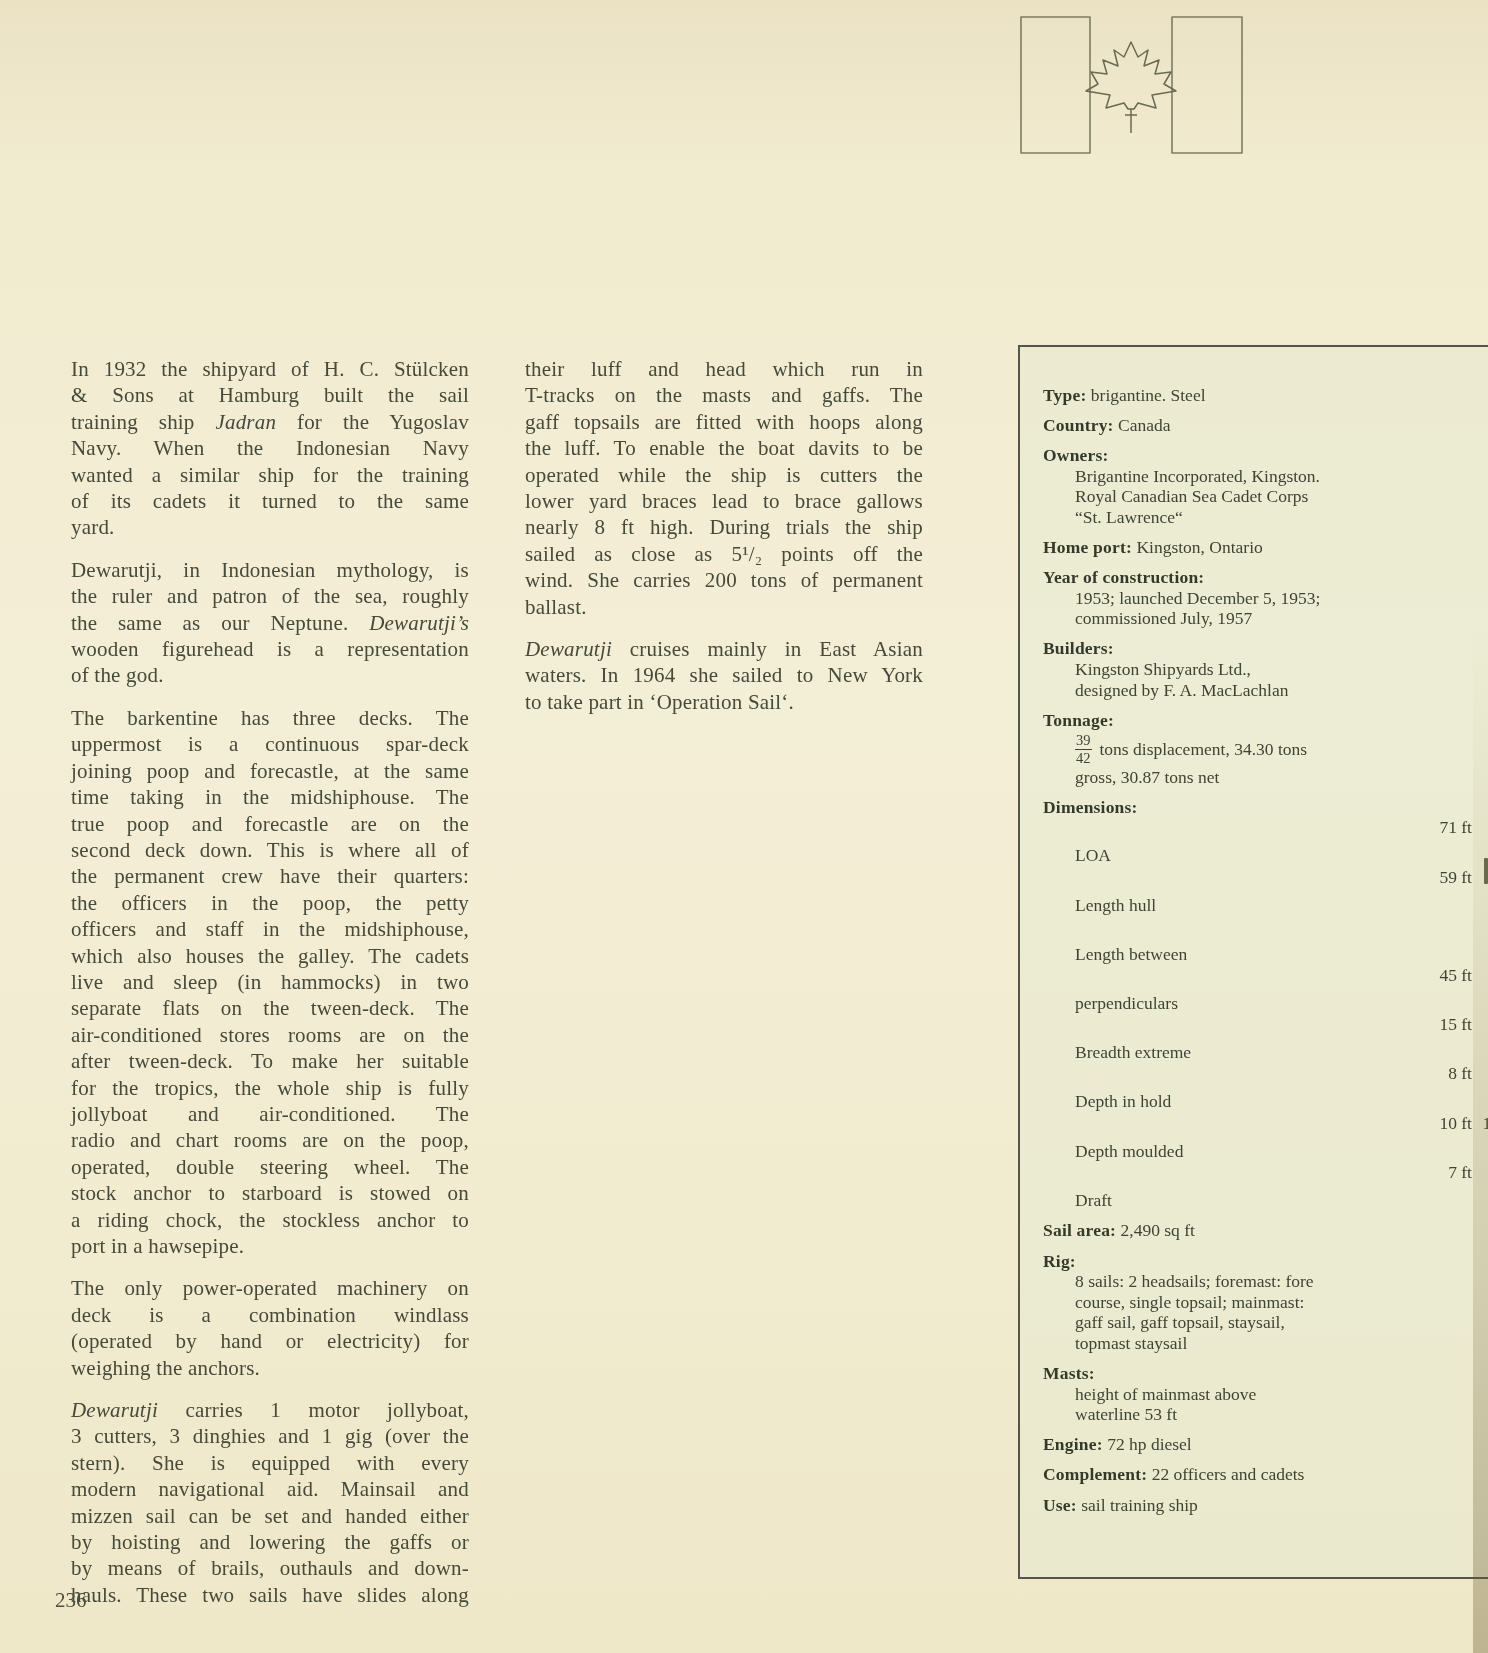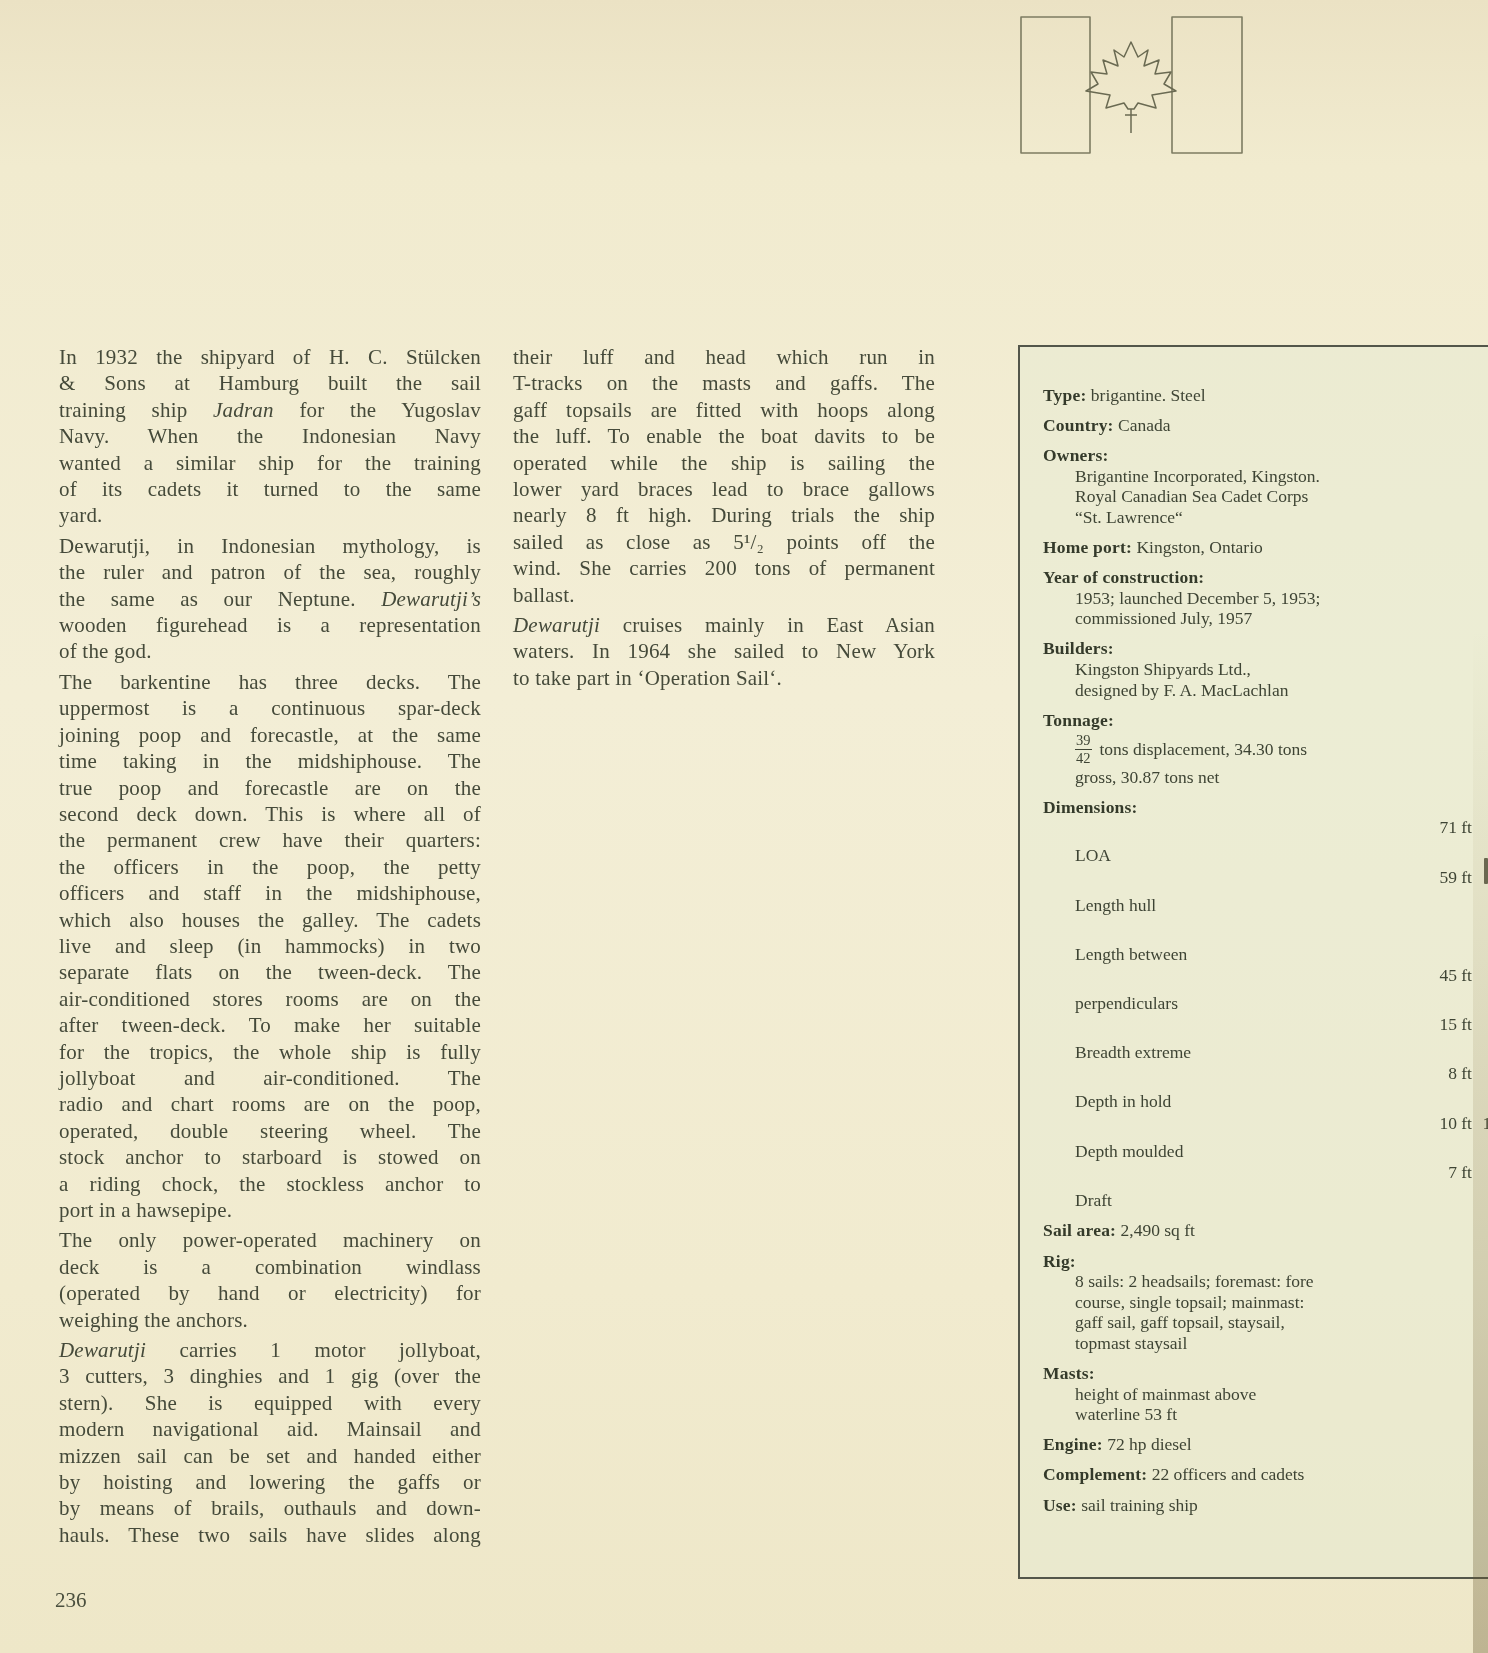--- a/index.html
+++ b/index.html
@@ -4,21 +4,21 @@
 <style>
   html,body{margin:0;padding:0;}
   body{font-family:"Liberation Serif","DejaVu Serif",serif;}
   .page{position:relative;width:1488px;height:1653px;overflow:hidden;
         background:linear-gradient(180deg,#ebe2c4 0%,#f1ebcf 10%,#f3eed6 42%,#f1ebcf 78%,#eee7c8 100%);
         color:#454a3a;}
   
   .col{position:absolute;top:340px;width:430px;font-size:21px;letter-spacing:0.2px;}
   .col-left{left:55px;}
   .col-mid{left:509px;}
-  .para{margin:4px;}
+  .para{margin:16px;}
   .line{line-height:26.4px;text-align:justify;text-align-last:justify;white-space:normal;}
   .line.end{text-align-last:left;}
   
   .pagenum{position:absolute;left:55px;top:1588px;font-size:21px;color:#4a4f3e;}
   
   .flag{position:absolute;left:1015px;top:12px;}
   
   .specbox{position:absolute;left:1018px;top:345px;width:528px;height:1234px;
            border:2px solid #53564a;background:rgba(229,236,211,0.45);
            box-sizing:border-box;padding:38px 26px 0 23px;
@@ -114,21 +114,21 @@
         <div class="line">by means of brails, outhauls and down-</div>
         <div class="line">hauls. These two sails have slides along</div>
       </div>
     </div>
   <div class="col col-mid">
       <div class="para">
         <div class="line">their luff and head which run in</div>
         <div class="line">T-tracks on the masts and gaffs. The</div>
         <div class="line">gaff topsails are fitted with hoops along</div>
         <div class="line">the luff. To enable the boat davits to be</div>
-        <div class="line">operated while the ship is sailing the</div>
+        <div class="line">operated while the ship is cutters the</div>
         <div class="line">lower yard braces lead to brace gallows</div>
         <div class="line">nearly 8 ft high. During trials the ship</div>
         <div class="line">sailed as close as 5¹/₂ points off the</div>
         <div class="line">wind. She carries 200 tons of permanent</div>
         <div class="line end">ballast.</div>
       </div>
       <div class="para">
         <div class="line"><i>Dewarutji</i> cruises mainly in East Asian</div>
         <div class="line">waters. In 1964 she sailed to New York</div>
         <div class="line end">to take part in ‘Operation Sail‘.</div>

